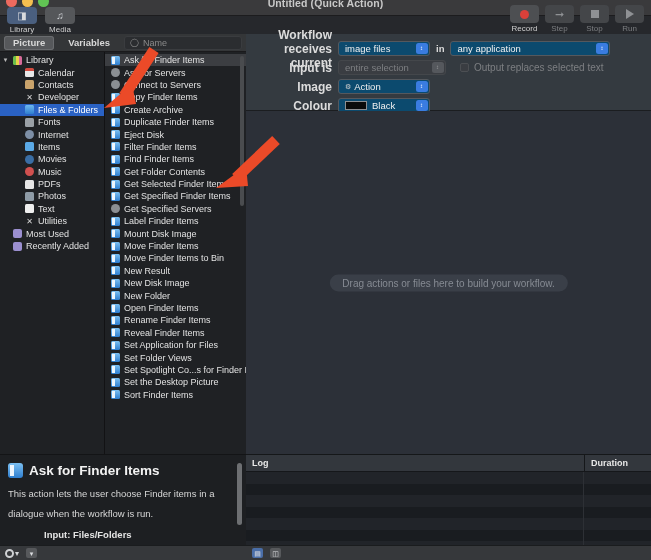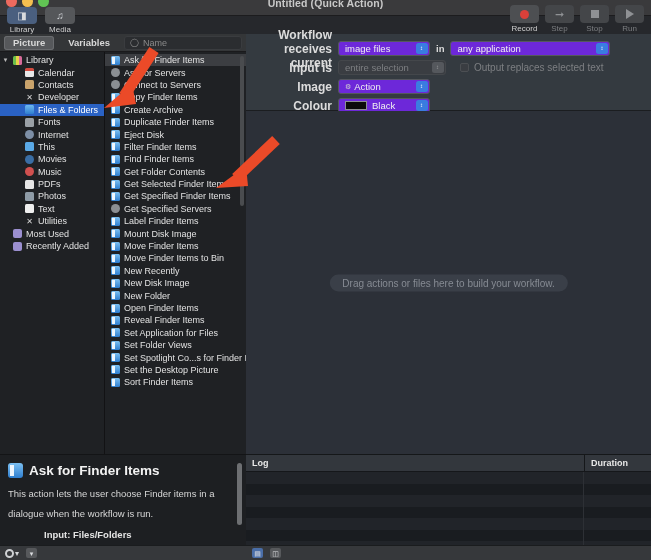--- a/index.html
+++ b/index.html
@@ -113,21 +113,21 @@
   
   .rightpane{ position:absolute; left:246px; top:34px; right:0; bottom:0; background:#2c3038; }
   .settings{
     position:absolute; left:0; top:0; right:0; height:77px;
     background:#343a40; border-bottom:1px solid #1b1d20;
     padding-top:6px;
   }
   .frow{ display:flex; align-items:center; height:17px; margin-bottom:2px; }
   .flabel{ width:92px; text-align:right; font-size:12px; font-weight:bold; color:#dcdcdc; padding-right:6px; }
   .popup{
-    height:15px; background:#6d28d9; border-radius:3px; position:relative;
+    height:15px; background:#0c4a6e; border-radius:3px; position:relative;
     display:flex; align-items:center; padding:0 18px 0 6px;
     font-size:9.5px; color:#f0f0f0; border:1px solid #55585d;
   }
   .popup.dis{ background:#3a3d42; color:#7d7f82; border-color:#44474b; }
   .popup .chev{
     position:absolute; right:1.5px; top:1px; width:12px; height:11px; border-radius:2.5px;
     background:#3a7ce0; color:#fff; font-size:6px; line-height:11px; text-align:center;
   }
   .popup.dis .chev{ background:#55585d; color:#9a9c9f; }
   .inword{ font-size:9.5px; color:#dcdcdc; font-weight:bold; margin:0 6px; }
@@ -284,21 +284,21 @@
             <span>Fonts</span>
           </div>
           <div class="row" style="padding-left: 14px;">
             <span class="tw"></span>
             <span class="ico net"></span>
             <span>Internet</span>
           </div>
           <div class="row" style="padding-left: 14px;">
             <span class="tw"></span>
             <span class="ico mail"></span>
-            <span>This</span>
+            <span>Items</span>
           </div>
           <div class="row" style="padding-left: 14px;">
             <span class="tw"></span>
             <span class="ico mov"></span>
             <span>Movies</span>
           </div>
           <div class="row" style="padding-left: 14px;">
             <span class="tw"></span>
             <span class="ico mus"></span>
             <span>Music</span>
@@ -398,33 +398,37 @@
           <div class="row" style="padding-left: 6px;">
             <span class="ico act"></span>
             <span>Move Finder Items</span>
           </div>
           <div class="row" style="padding-left: 6px;">
             <span class="ico act"></span>
             <span>Move Finder Items to Bin</span>
           </div>
           <div class="row" style="padding-left: 6px;">
             <span class="ico act"></span>
-            <span>New Recently</span>
+            <span>New Result</span>
           </div>
           <div class="row" style="padding-left: 6px;">
             <span class="ico act"></span>
             <span>New Disk Image</span>
           </div>
           <div class="row" style="padding-left: 6px;">
             <span class="ico act"></span>
             <span>New Folder</span>
           </div>
           <div class="row" style="padding-left: 6px;">
             <span class="ico act"></span>
             <span>Open Finder Items</span>
+          </div>
+          <div class="row" style="padding-left: 6px;">
+            <span class="ico act"></span>
+            <span>Rename Finder Items</span>
           </div>
           <div class="row" style="padding-left: 6px;">
             <span class="ico act"></span>
             <span>Reveal Finder Items</span>
           </div>
           <div class="row" style="padding-left: 6px;">
             <span class="ico act"></span>
             <span>Set Application for Files</span>
           </div>
           <div class="row" style="padding-left: 6px;">

